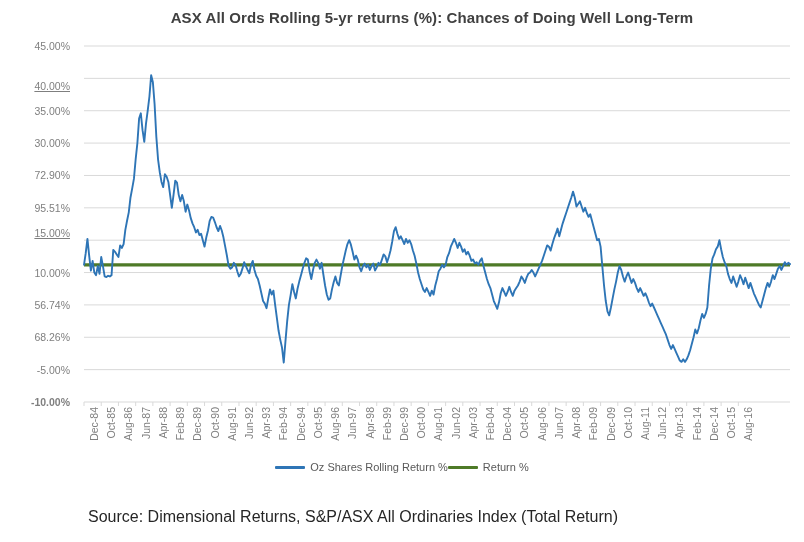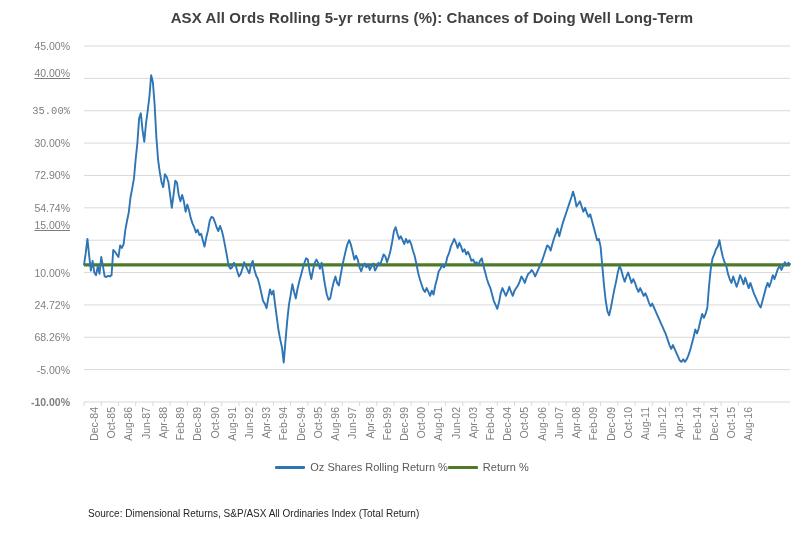--- a/index.html
+++ b/index.html
@@ -99,42 +99,42 @@
   .legend-swatch {
     display: inline-block;
     width: 30px;
     height: 3px;
     border-radius: 1px;
   }
   .source-note {
     position: absolute;
     left: 88px;
     top: 508px;
-    font-size: 10px;
+    font-size: 16px;
     color: #262626;
     white-space: nowrap;
   }
 </style>
 </head>
 <body>
 
 <div id="chart-root">
 
   <div class="chart-title">ASX All Ords Rolling 5-yr returns (%): Chances of Doing Well Long-Term</div>
 
   <div class="y-axis-labels">
       <div class="y-tick" style="top: 0px;">45.00%</div>
-      <div class="y-tick" style="top: 27px; text-decoration: underline;">40.00%</div>
-      <div class="y-tick" style="top: 64.7273px; font-family: Liberation Mono, monospace;">35.00%</div>
+      <div class="y-tick" style="top: 40px; text-decoration: underline;">40.00%</div>
+      <div class="y-tick" style="top: 64.7273px;">35.00%</div>
       <div class="y-tick" style="top: 97.0909px;">30.00%</div>
       <div class="y-tick" style="top: 129.455px;">72.90%</div>
-      <div class="y-tick" style="top: 161.818px;">54.74%</div>
-      <div class="y-tick" style="top: 179px; text-decoration: underline;">15.00%</div>
+      <div class="y-tick" style="top: 161.818px;">95.51%</div>
+      <div class="y-tick" style="top: 187px; text-decoration: underline;">15.00%</div>
       <div class="y-tick" style="top: 226.545px;">10.00%</div>
-      <div class="y-tick" style="top: 258.909px;">24.72%</div>
+      <div class="y-tick" style="top: 258.909px;">56.74%</div>
       <div class="y-tick" style="top: 291.273px;">68.26%</div>
       <div class="y-tick" style="top: 323.636px;">-5.00%</div>
       <div class="y-tick" style="top: 356px; font-weight: bold;">-10.00%</div>
     </div>
 
   <div class="plot-area">
     <svg class="plot-svg" id="plot-svg" viewBox="0 0 706 356" preserveAspectRatio="none">
         <line x1="0" y1="0" x2="706" y2="0" stroke="#D9D9D9" stroke-width="1"></line>
         <line x1="0" y1="32.363636363636374" x2="706" y2="32.363636363636374" stroke="#D9D9D9" stroke-width="1"></line>
         <line x1="0" y1="64.72727272727269" x2="706" y2="64.72727272727269" stroke="#D9D9D9" stroke-width="1"></line>

